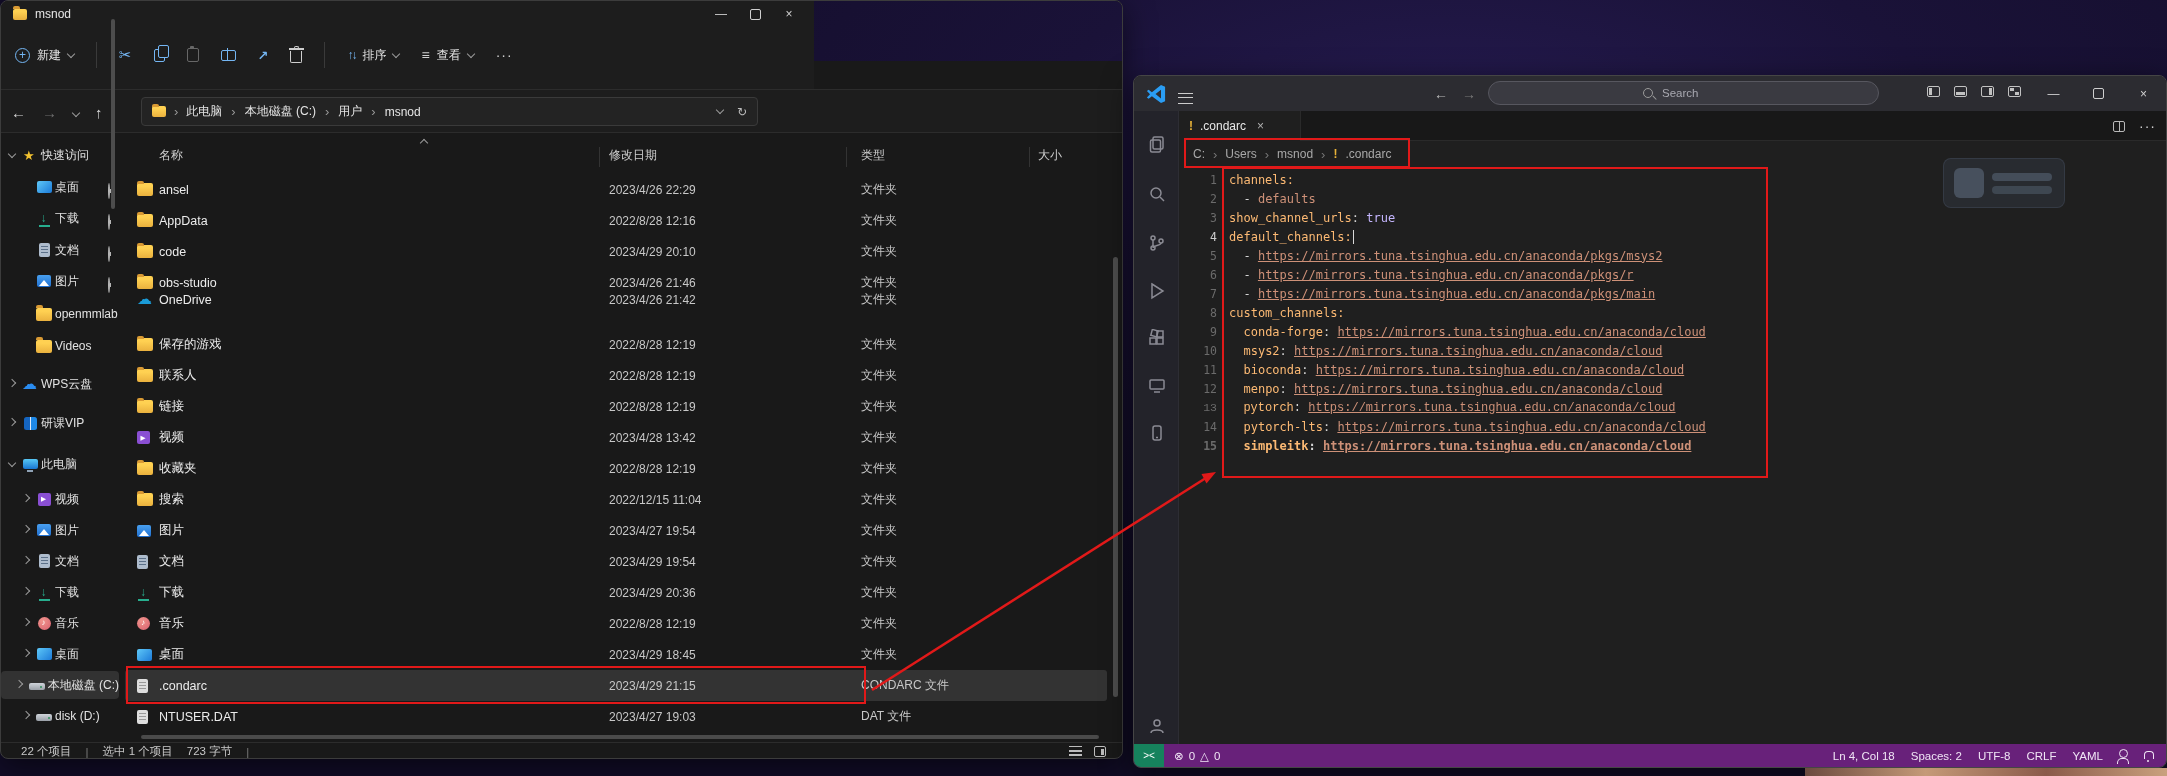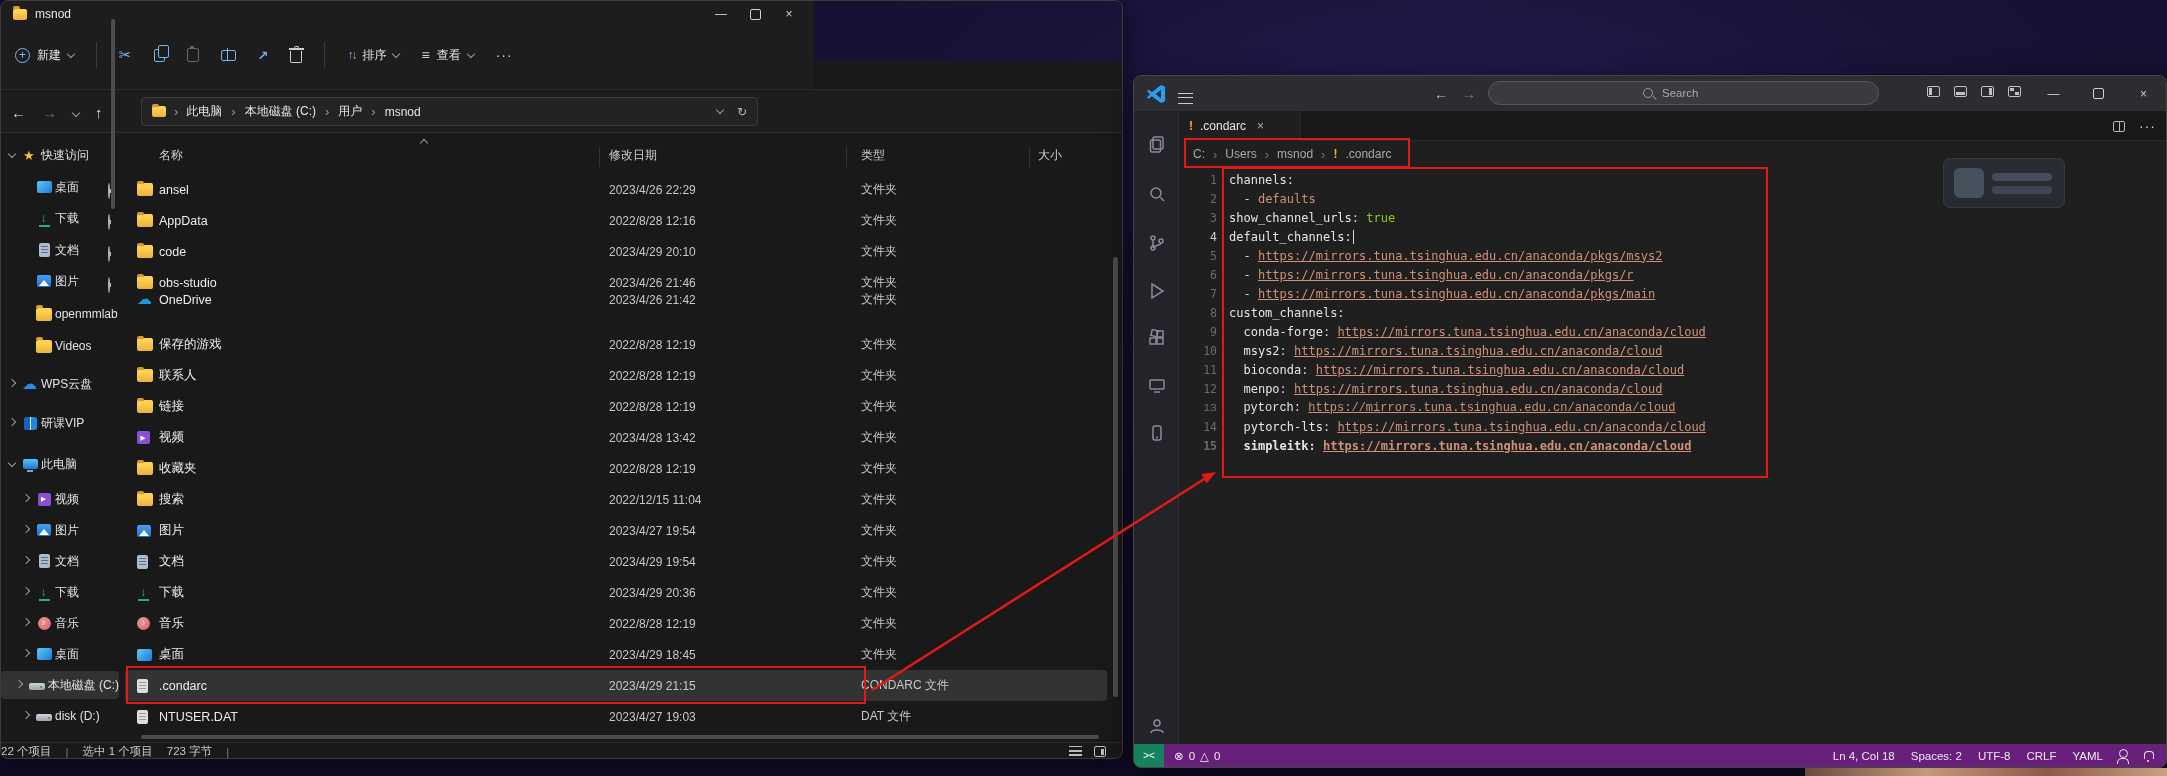--- a/index.html
+++ b/index.html
@@ -76,21 +76,21 @@
   .row.sel{background:#333333;border-radius:3px;}
   .cell{position:absolute;top:0;height:31px;display:flex;align-items:center;}
   .c-icon{left:12px;}
   .c-name{left:34px;color:#ececec;font-size:12.5px;}
   .c-date{left:484px;color:#c8c8c8;font-size:12px;}
   .c-type{left:736px;color:#c8c8c8;font-size:12px;}
   .vscrollbar{position:absolute;left:1112px;top:256px;width:5px;height:440px;background:#4d4d4d;border-radius:3px;}
   .hscrollbar{position:absolute;left:140px;top:734px;width:958px;height:4px;background:#4a4a4a;border-radius:2px;}
   
   .exp-status{position:absolute;left:0;top:741px;width:1123px;height:18px;border-top:1px solid #2c2c2c;
-       display:flex;align-items:center;gap:14px;padding-left:0;color:#c9c9c9;font-size:11.5px;box-sizing:border-box;}
+       display:flex;align-items:center;gap:14px;padding-left:20px;color:#c9c9c9;font-size:11.5px;box-sizing:border-box;}
   .exp-status .divider{color:#7a7a7a;}
   .st-views{position:absolute;right:18px;top:3px;display:flex;gap:12px;}
   .st-ic1{width:13px;height:11px;background:repeating-linear-gradient(#bdbdbd 0 1.4px,transparent 1.4px 4.2px);}
   .st-ic2{width:12px;height:11px;border:1.3px solid #bdbdbd;border-radius:2px;box-sizing:border-box;position:relative;}
   .st-ic2::before{content:"";position:absolute;right:1.5px;top:1.5px;bottom:1.5px;width:3px;background:#bdbdbd;}
   
   .fi{position:relative;display:inline-block;width:16px;height:13px;flex:none;}
   .fi.folder{background:linear-gradient(180deg,#ffd152 25%,#eab13e);border-radius:2px;}
   .fi.folder::before{content:"";position:absolute;top:-2.5px;left:0;width:7px;height:3px;background:#d99a34;border-radius:2px 2px 0 0;}
   .fi.file{width:11px;height:14px;background:#dedede;border-radius:2px;}
@@ -156,23 +156,23 @@
   
   .crumbbar{position:absolute;left:45px;top:65px;right:0;height:26px;display:flex;align-items:center;gap:8px;
        padding-left:14px;color:#a9a9a9;font-size:12px;}
   .crumbbar .crumb-sep{color:#767676;}
   
   .editor{position:absolute;left:45px;top:91px;right:0;bottom:23px;background:#1f1f1f;}
   .cl{position:absolute;left:0;height:19px;display:flex;align-items:center;font-family:"DejaVu Sans Mono","Liberation Mono",monospace;font-size:12px;white-space:pre;}
   .cl .num{position:absolute;left:0;width:38px;text-align:right;color:#6b6b6b;font-size:11.5px;}
   .cl .num.active{color:#cccccc;}
   .cl .codetext{position:absolute;left:50px;display:flex;}
-  .c-k{color:#e5e5e5;}
+  .c-k{color:#fdba74;}
   .c-s{color:#ce9178;}
-  .c-b{color:#84cc16;}
+  .c-b{color:#c4b5fd;}
   .c-p{color:#d4d4d4;}
   .c-u{color:#ce9178;text-decoration:underline;}
   .caret{display:inline-block;width:1.5px;height:14px;background:#d8d8d8;margin-left:1px;}
   
   .vsc-status{position:absolute;left:0;bottom:0;width:100%;height:23px;background:#68217a;display:flex;align-items:center;color:#f0e5f5;font-size:11.5px;}
   .remote-btn{width:30px;height:23px;background:#16825d;display:flex;align-items:center;justify-content:center;color:#fff;font-size:10px;flex:none;}
   .stat-left{display:flex;align-items:center;gap:5px;margin-left:10px;}
   .stat-right{position:absolute;right:12px;display:flex;align-items:center;gap:16px;}
   .bell{width:8px;height:7px;border:1.3px solid #f0e5f5;border-bottom:none;border-radius:4px 4px 0 0;position:relative;margin-top:-2px;}
   .bell::after{content:"";position:absolute;left:2px;bottom:-3px;width:2px;height:2px;border-radius:50%;background:#f0e5f5;}

